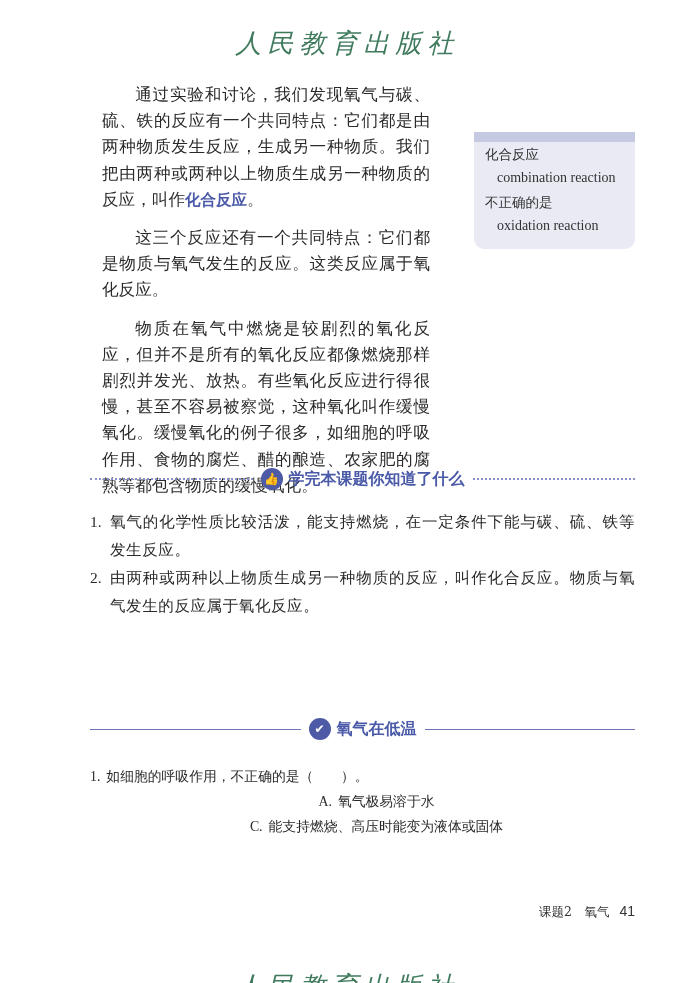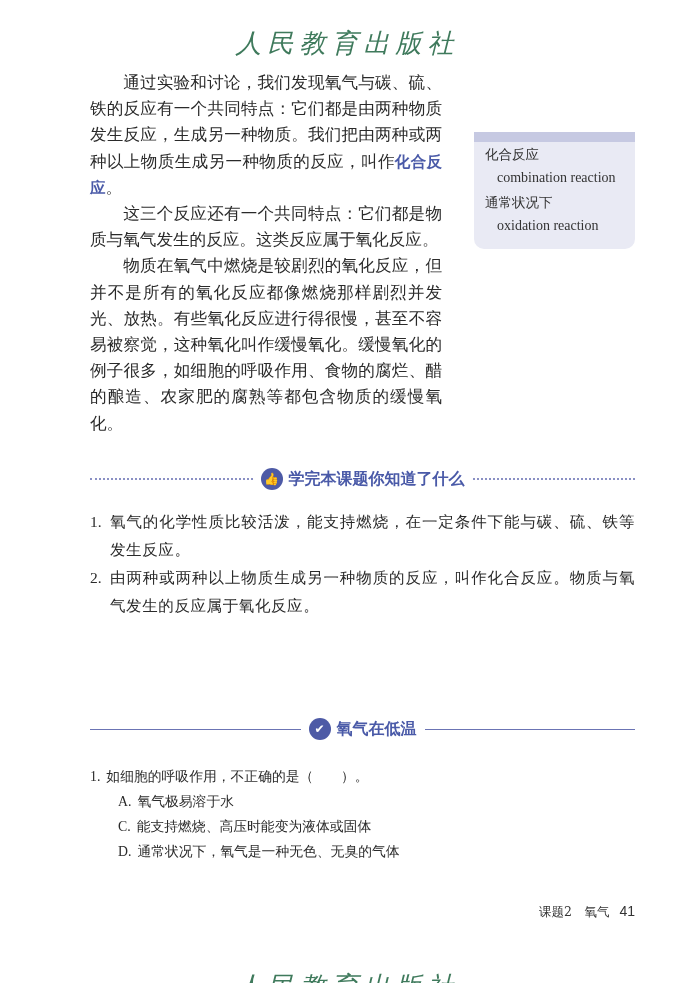--- a/index.html
+++ b/index.html
@@ -8,21 +8,21 @@
 
   .header-logo, .footer-logo {
     position: absolute; left: 0; width: 695px; text-align: center;
     font-family: "DejaVu Serif", serif; font-style: italic;
     color: #3f7a5c; font-size: 26px; letter-spacing: 6px; margin-top: 24px;
   }
   .header-logo { top: 2px; }
   .footer-logo { top: 945px; }
 
   .main-text { position: absolute; left: 90px; top: 70px; width: 352px; }
-  .main-text p { margin: 0; font-size: 16.6px; line-height: 26.2px; text-align: justify; }
+  .main-text p { margin: 12px; font-size: 16.6px; line-height: 26.2px; text-align: justify; }
   .main-text p.indent { text-indent: 2em; }
   .term { color: #4a5aa8; font-family: "DejaVu Sans", sans-serif; font-weight: bold; font-size: 15.5px; }
 
   .glossary {
     position: absolute; left: 474px; top: 132px; width: 161px; height: 117px;
     background: #e9eaf4; border-radius: 0 0 10px 10px;
     font-size: 13.5px; color: #333;
   }
   .glossary .bar { height: 10px; background: #c6c9e2; }
   .glossary .row { height: 24px; line-height: 24px; padding-left: 11px; }
@@ -46,21 +46,21 @@
   }
 
   .summary { position: absolute; left: 90px; top: 508px; width: 545px; }
   .summary .item { font-size: 15.5px; line-height: 28px; display: flex; }
   .summary .num { width: 20px; flex: none; font-family: "Liberation Serif", serif; }
   .summary .txt { flex: 1; text-align: justify; letter-spacing: 0.6px; }
 
   .exercise { position: absolute; left: 90px; top: 764px; width: 545px; font-size: 13.8px; }
   .exercise .q { line-height: 24px; }
   .exercise .q .num { font-family: "Liberation Serif", serif; margin-right: 6px; }
-  .exercise .opt { line-height: 24px; padding-left: 28px; }
+  .exercise .opt { line-height: 24px; padding-left: 28px; text-align: center; }
   .exercise .opt .label { font-family: "Liberation Serif", serif; margin-right: 6px; }
 
   .page-footer {
     position: absolute; right: 60px; top: 903px; font-size: 12.5px; color: #333;
   }
   .page-footer .pgnum { font-family: "Liberation Sans", sans-serif; font-size: 14px; margin-left: 10px; }
 </style>
 </head>
 <body>
 
@@ -69,21 +69,21 @@
 <div class="main-text">
   <p class="indent"><span>通过实验和讨论，我们发现氧气与碳、硫、铁的反应有一个共同特点：它们都是由两种物质发生反应，生成另一种物质。我们把由两种或两种以上物质生成另一种物质的反应，叫作</span><span class="term">化合反应</span><span>。</span></p>
   <p class="indent">这三个反应还有一个共同特点：它们都是物质与氧气发生的反应。这类反应属于氧化反应。</p>
   <p class="indent">物质在氧气中燃烧是较剧烈的氧化反应，但并不是所有的氧化反应都像燃烧那样剧烈并发光、放热。有些氧化反应进行得很慢，甚至不容易被察觉，这种氧化叫作缓慢氧化。缓慢氧化的例子很多，如细胞的呼吸作用、食物的腐烂、醋的酿造、农家肥的腐熟等都包含物质的缓慢氧化。</p>
 </div>
 
 <div class="glossary">
   <div class="bar"></div>
   <div class="row">化合反应</div>
   <div class="row en">combination reaction</div>
-  <div class="row">通常状况下</div>
+  <div class="row">不正确的是</div>
   <div class="row en">oxidation reaction</div>
 </div>
 
 <div class="section-header dotted" style="top:464px;">
   <div class="line"></div>
   <div class="center">
     <div class="icon">👍</div>
     <div class="title">学完本课题你知道了什么</div>
   </div>
   <div class="line"></div>
@@ -108,20 +108,19 @@
   </div>
   <div class="line"></div>
 </div>
 
 <div class="exercise">
   <div class="q">
     <span class="num">1.</span><span>如细胞的呼吸作用，不正确的是（　　）。</span>
   </div>
   <div class="opt"><span class="label">A.</span><span>氧气极易溶于水</span></div>
   <div class="opt"><span class="label">C.</span><span>能支持燃烧、高压时能变为液体或固体</span></div>
-  <div class="opt"><span class="label">D.</span><span>通常状况下，氧气是一种无色、无臭的气体</span></div>
 </div>
 
 <div class="page-footer">
   <span>课题2　氧气</span><span class="pgnum">41</span>
 </div>
 
 <div class="footer-logo">人民教育出版社</div>
 
 </body></html>

